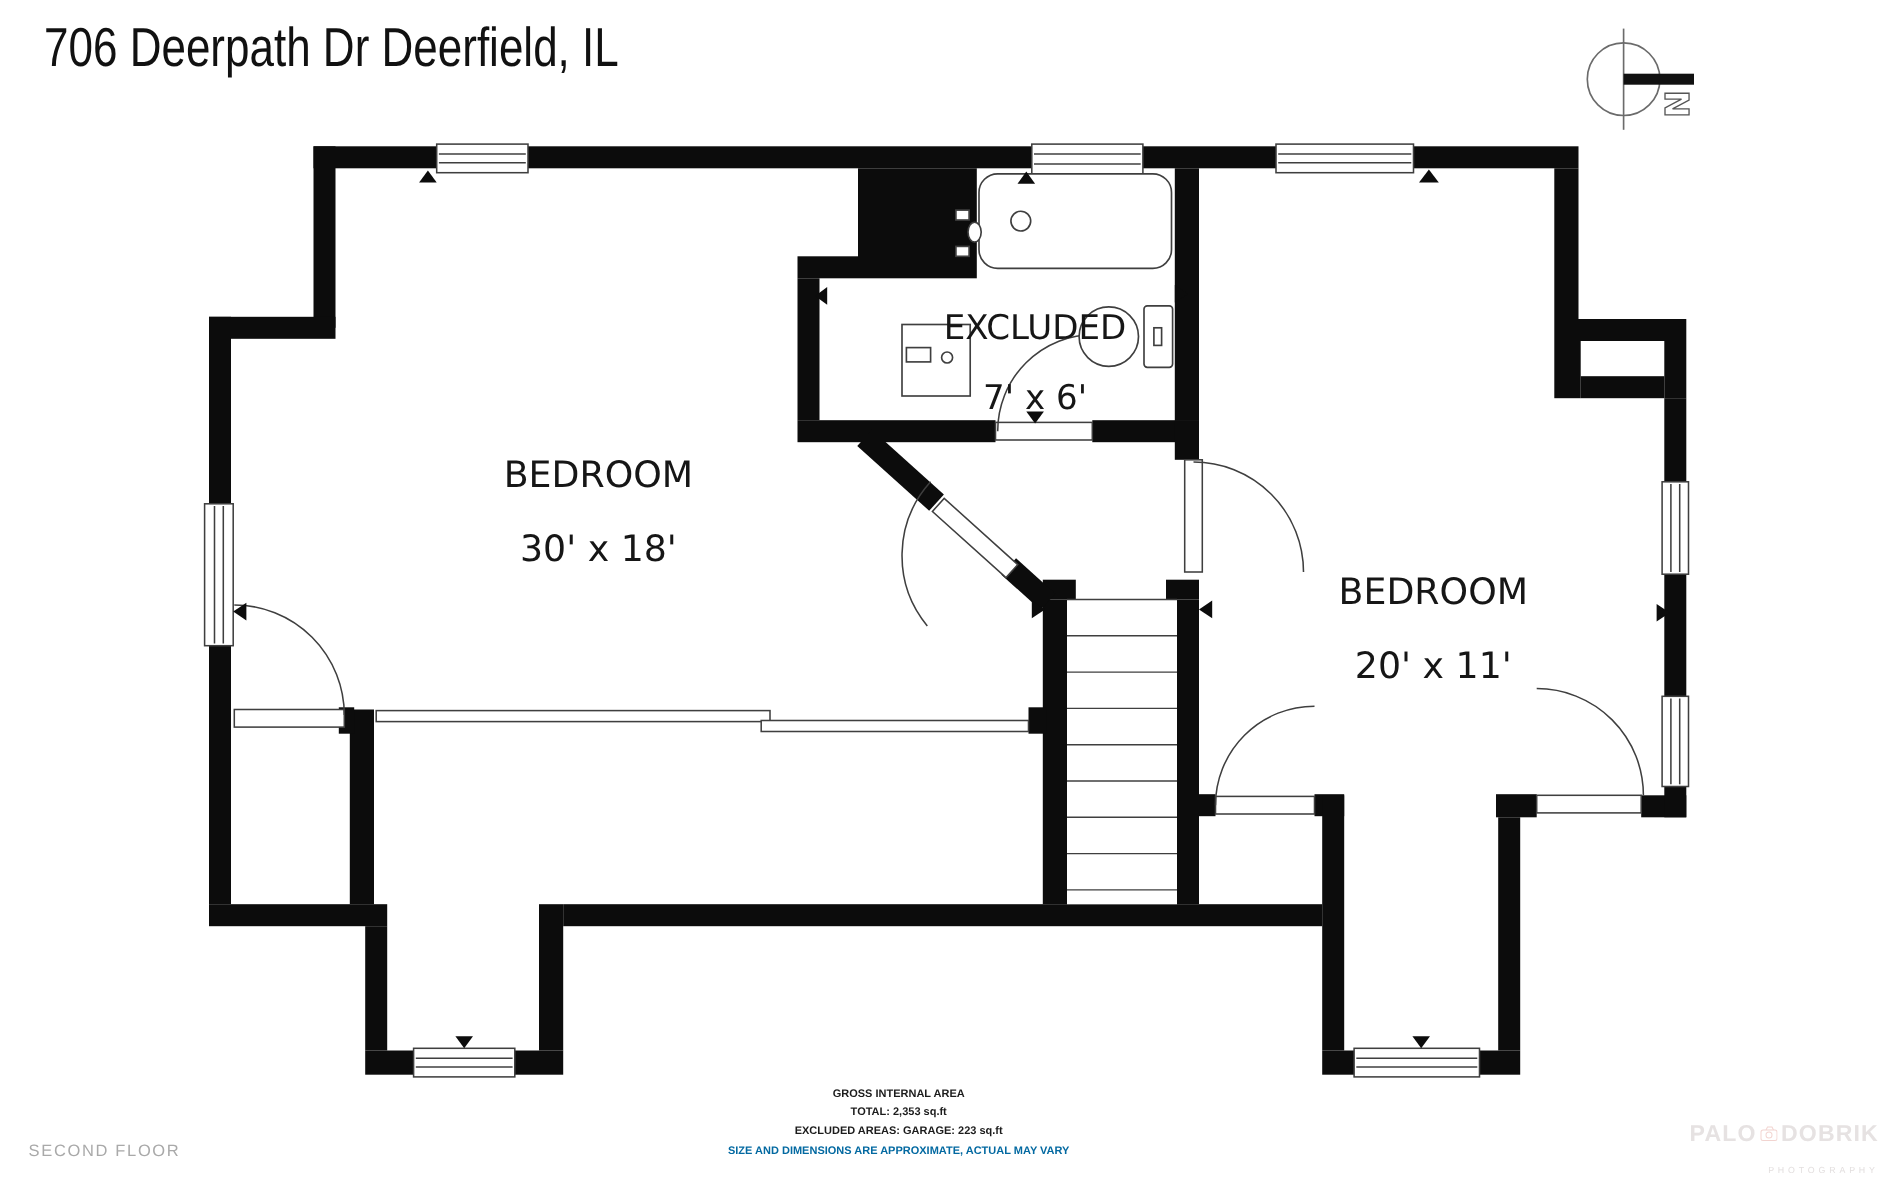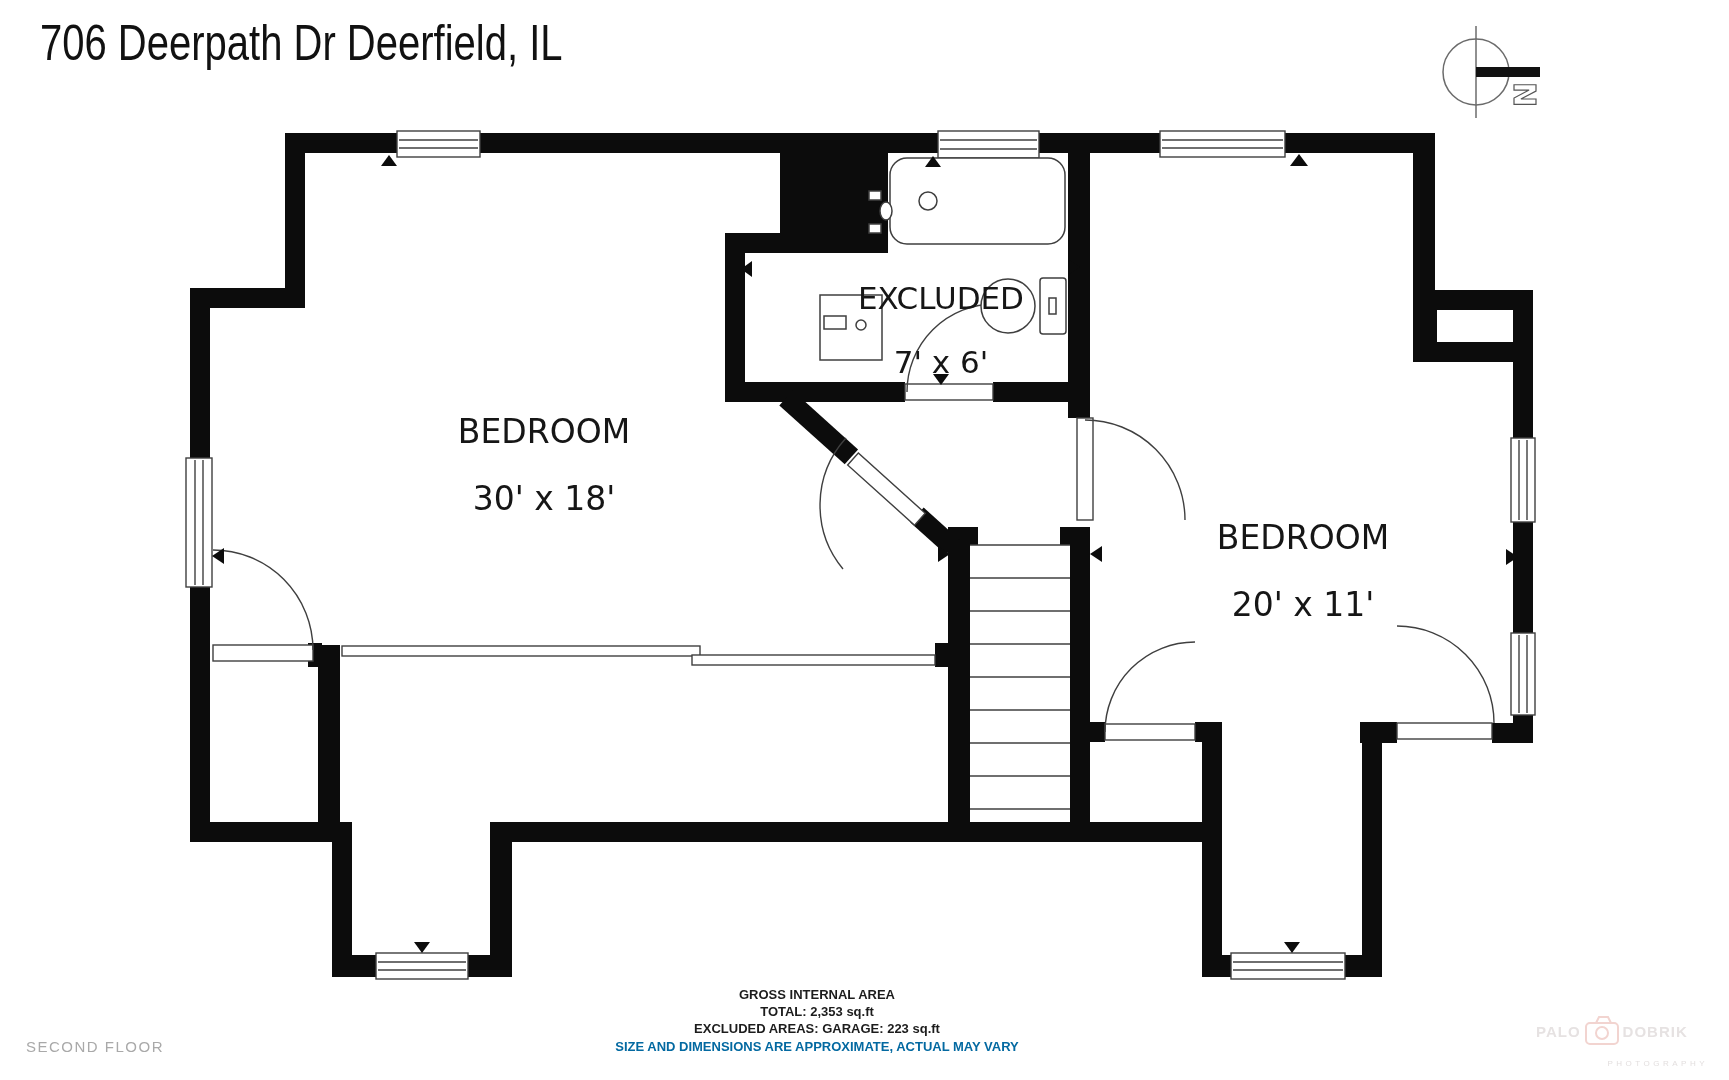--- a/index.html
+++ b/index.html
@@ -10,26 +10,26 @@
               font-family:"Liberation Sans", sans-serif;transform:scaleX(.8);
               transform-origin:left top;white-space:nowrap;letter-spacing:0px;}
   .room-label{position:absolute;transform:translateX(-50%);white-space:nowrap;
               color:#161616;text-align:center;}
   .room-name{font-size:33px;}
   .room-dims{font-size:33px;margin-top:28px;}
   .bath .room-name,.bath .room-dims{font-size:31px;}
   .floor-tag{position:absolute;left:26px;top:1038px;font-size:15px;letter-spacing:1.5px;
              color:#a9a9a9;font-family:"Liberation Sans", sans-serif;}
   .footer{position:absolute;left:497px;top:986px;width:640px;text-align:center;
-          font-family:"Liberation Sans", sans-serif;font-size:13px;font-weight:bold;
+          font-family:"Liberation Sans", sans-serif;font-size:10px;font-weight:bold;
           color:#1c1c1c;line-height:17.2px;}
   .footer .disclaimer{color:#0369a1;}
   .watermark{position:absolute;left:1536px;top:1014px;width:172px;
              font-family:"Liberation Sans", sans-serif;color:#e6e2e2;}
-  .wm-row{display:flex;align-items:center;gap:3px;font-size:15px;font-weight:bold;
+  .wm-row{display:flex;align-items:center;gap:3px;font-size:21px;font-weight:bold;
           letter-spacing:1px;}
   .wm-sub{text-align:right;font-size:8px;letter-spacing:3.5px;margin-top:11px;color:#e3dfdf;}
 </style>
 </head>
 <body>
 
 <div class="stage">
 
   <svg class="plan-svg" width="1729" height="1080" viewBox="0 0 1729 1080">
 

